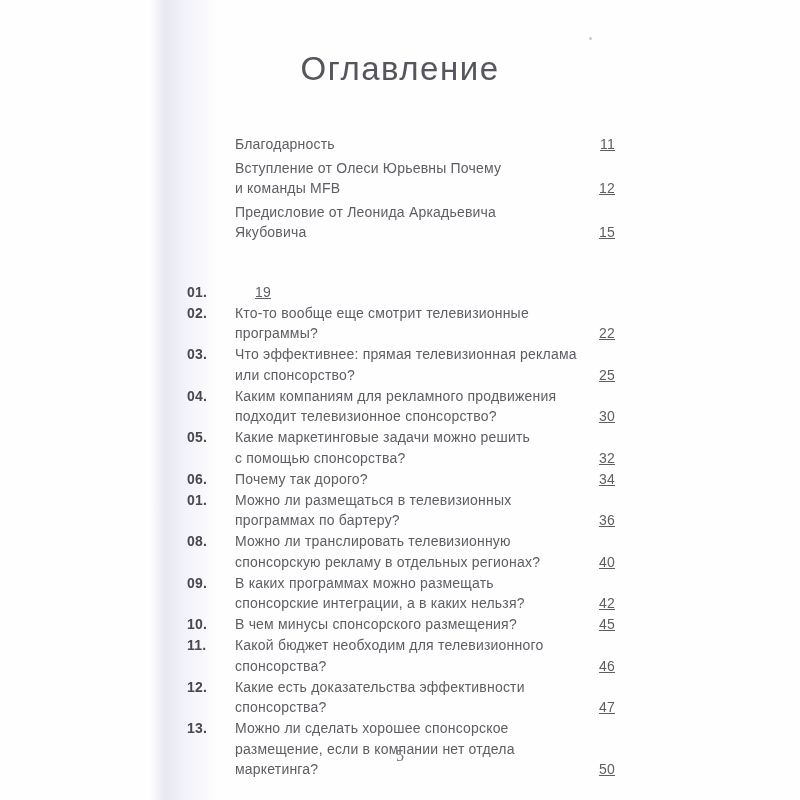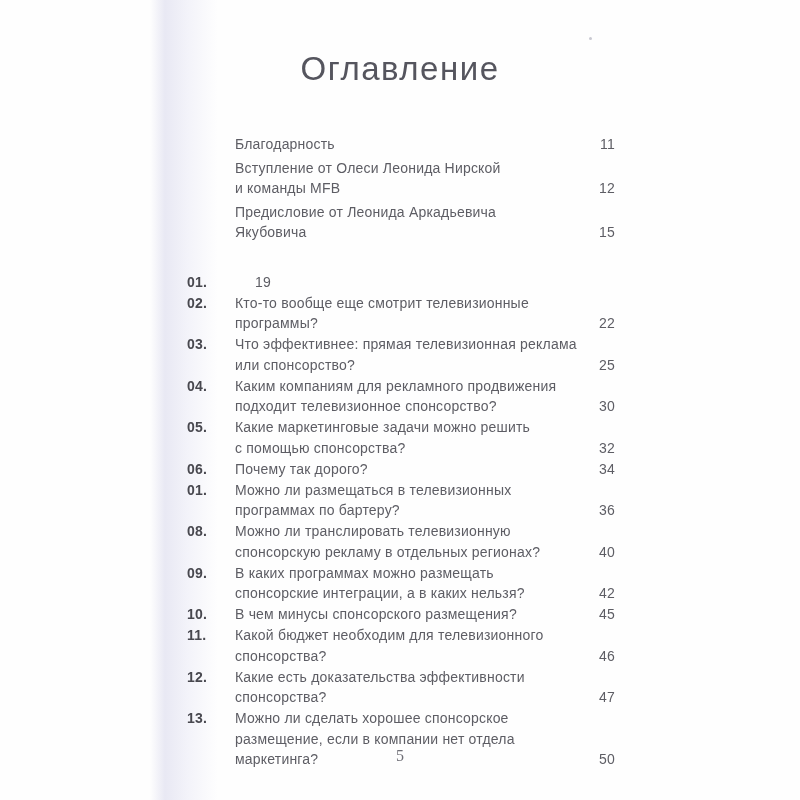--- a/index.html
+++ b/index.html
@@ -59,36 +59,37 @@
     font-size: 14px;
     letter-spacing: 0.2px;
     color: #5d5d64;
   }
   .toc-row {
     display: flex;
     align-items: flex-start;
     line-height: 20.5px;
   }
   .toc-section.front .toc-row { margin-bottom: 3px; }
-  .toc-section.chapters { margin-top: 29px; }
+  .toc-section.chapters { margin-top: 39px; }
   .toc-section.chapters .toc-row { margin-bottom: 0.5px; }
   .toc-num {
     flex: 0 0 48px;
     font-weight: 700;
     color: #48484f;
   }
   .toc-title {
     flex: 1;
     white-space: pre-line;
   }
   .toc-page {
     flex: 0 0 36px;
     text-align: right;
     align-self: flex-end;
     color: #5d5d64;
+    text-decoration: underline;
   }
   .folio {
     position: absolute;
     left: 187px;
     top: 747px;
     width: 426px;
     text-align: center;
     font-family: "Liberation Serif", serif;
     font-size: 16px;
     color: #6e6e76;
@@ -106,21 +107,21 @@
   <div class="toc">
     <div class="toc-section front">
   <div class="toc-row">
     <span class="toc-num"></span>
     <span class="toc-title">Благодарность</span>
     <span class="toc-page">11</span>
   </div>
 
   <div class="toc-row">
     <span class="toc-num"></span>
-    <span class="toc-title">Вступление от Олеси Леонида Нирской
+    <span class="toc-title">Вступление от Олеси Юрьевны Почему
 и команды MFB</span>
     <span class="toc-page">12</span>
   </div>
 
   <div class="toc-row">
     <span class="toc-num"></span>
     <span class="toc-title">Предисловие от Леонида Аркадьевича
 Якубовича</span>
     <span class="toc-page">15</span>
   </div>

